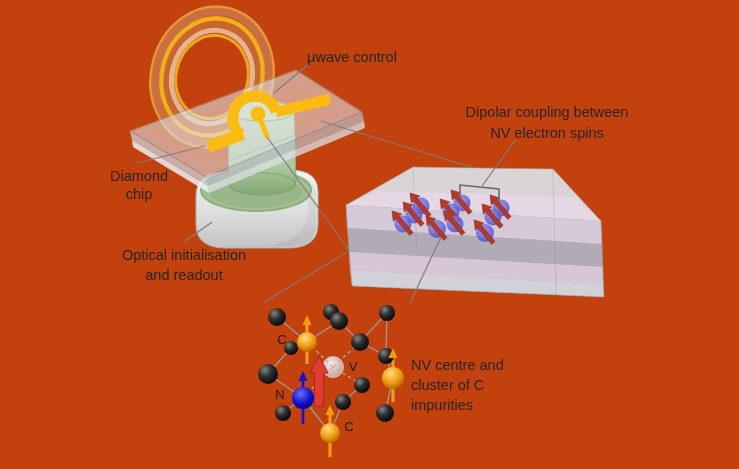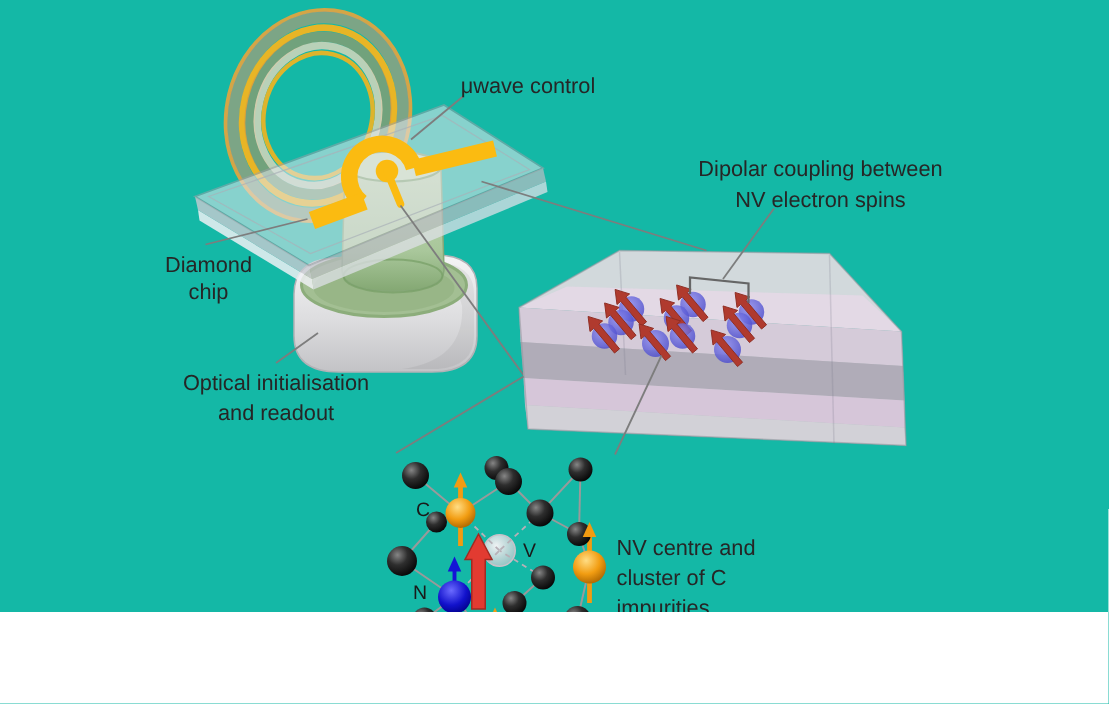--- a/index.html
+++ b/index.html
@@ -1,16 +1,16 @@
 <!DOCTYPE html>
 <html style="--c-antenna-gold: #FBBB11; --c-coil-copper: #D2966B; --c-diamond-green: #A9C79B; --c-spin-sphere-blue: #5C5CDB; --c-spin-arrow-red: #B03A2E; --c-nv-spin-arrow-red: #E23B31; --c-carbon-black: #1C1C1C; --c-impurity-orange: #F29B11; --c-nitrogen-blue: #1414D6; --c-nv-layer-pink: #E3D2E4; --c-connector-line-gray: #7D7D7D; --c-text-color: #262626;"><head>
 <meta charset="utf-8">
 <style>
   html,body{margin:0;padding:0;background:#ffffff;}
-  .stage{position:relative;width:739px;height:408px;background:#14b8a6;overflow:hidden;
+  .stage{position:relative;width:739px;height:469px;background:#c2410c;overflow:hidden;
          font-family:"Liberation Sans",sans-serif;}
   svg{display:block;}
   .lbl{fill:var(--c-text-color,#262626);font-family:"Liberation Sans",sans-serif;font-size:14.5px;}
   .lbl-small{fill:#1a1a1a;font-family:"Liberation Sans",sans-serif;font-size:13px;}
   .conn{stroke:var(--c-connector-line-gray,#7d7d7d);stroke-width:1.2;fill:none;}
   .gold{fill:var(--c-antenna-gold,#FBBB11);}
   .gold-s{stroke:var(--c-antenna-gold,#FBBB11);fill:none;}
   .bond{stroke:#9a9a9a;stroke-width:1.3;}
   .bond-d{stroke:#b7b0b7;stroke-width:1.2;stroke-dasharray:3.5,3;}
   .spin-ball{fill:url(#gBlue);opacity:.82;}

